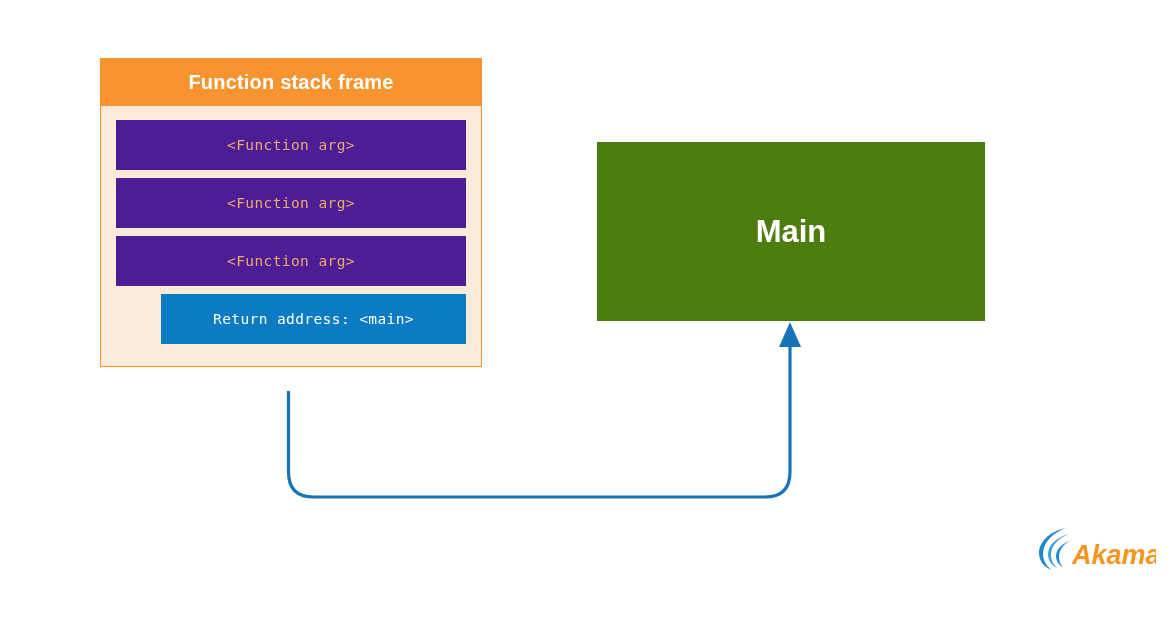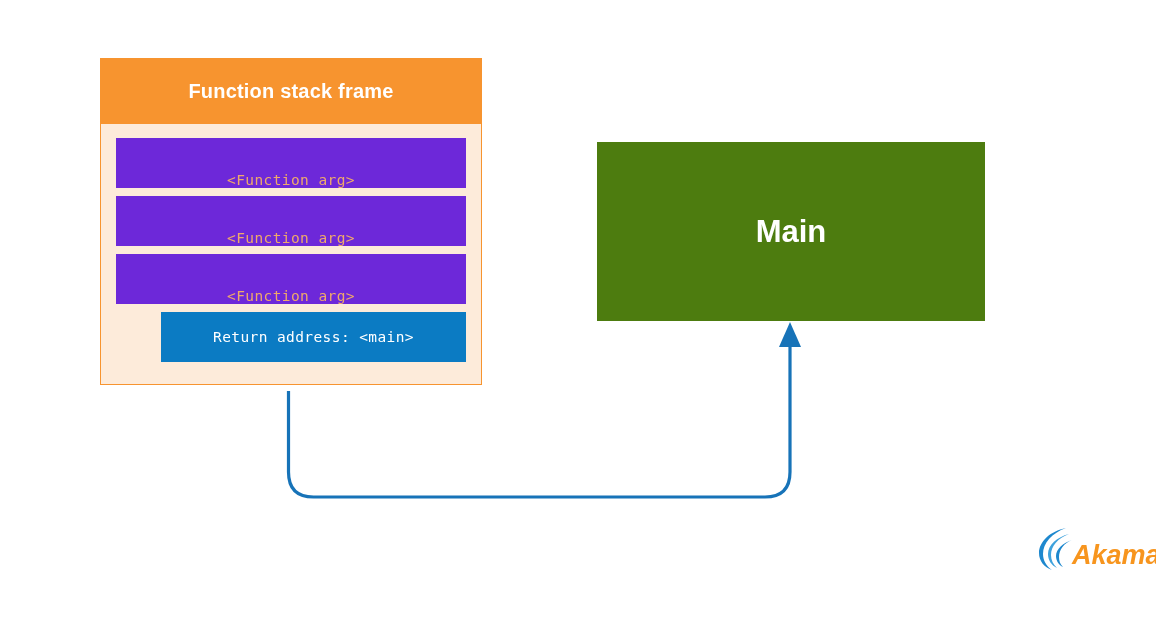--- a/index.html
+++ b/index.html
@@ -26,21 +26,21 @@
   
   .stack-frame {
     position: absolute;
     left: 100px;
     top: 58px;
     width: 382px;
     box-sizing: border-box;
   }
 
   .stack-frame-header {
-    height: 66px;
+    height: 48px;
     background: #F7942F;
     display: flex;
     align-items: center;
     justify-content: center;
     box-sizing: border-box;
   }
 
   .stack-frame-title {
     color: #FFFFFF;
     font-size: 20px;
@@ -61,22 +61,21 @@
     height: 50px;
     display: flex;
     align-items: center;
     justify-content: center;
     box-sizing: border-box;
     margin-bottom: 8px;
   }
   .slot:last-child { margin-bottom: 0; }
 
   .slot-arg {
-    background: #6d28d9;
-    align-items: flex-end;
+    background: #4c1d95;
   }
   .slot-arg .slot-text {
     color: #EFA96A;
     font-family: "DejaVu Sans Mono", "Liberation Mono", monospace;
     font-size: 14.5px;
     letter-spacing: 0.4px;
   }
 
   .slot-return {
     background: #0B7BC3;

